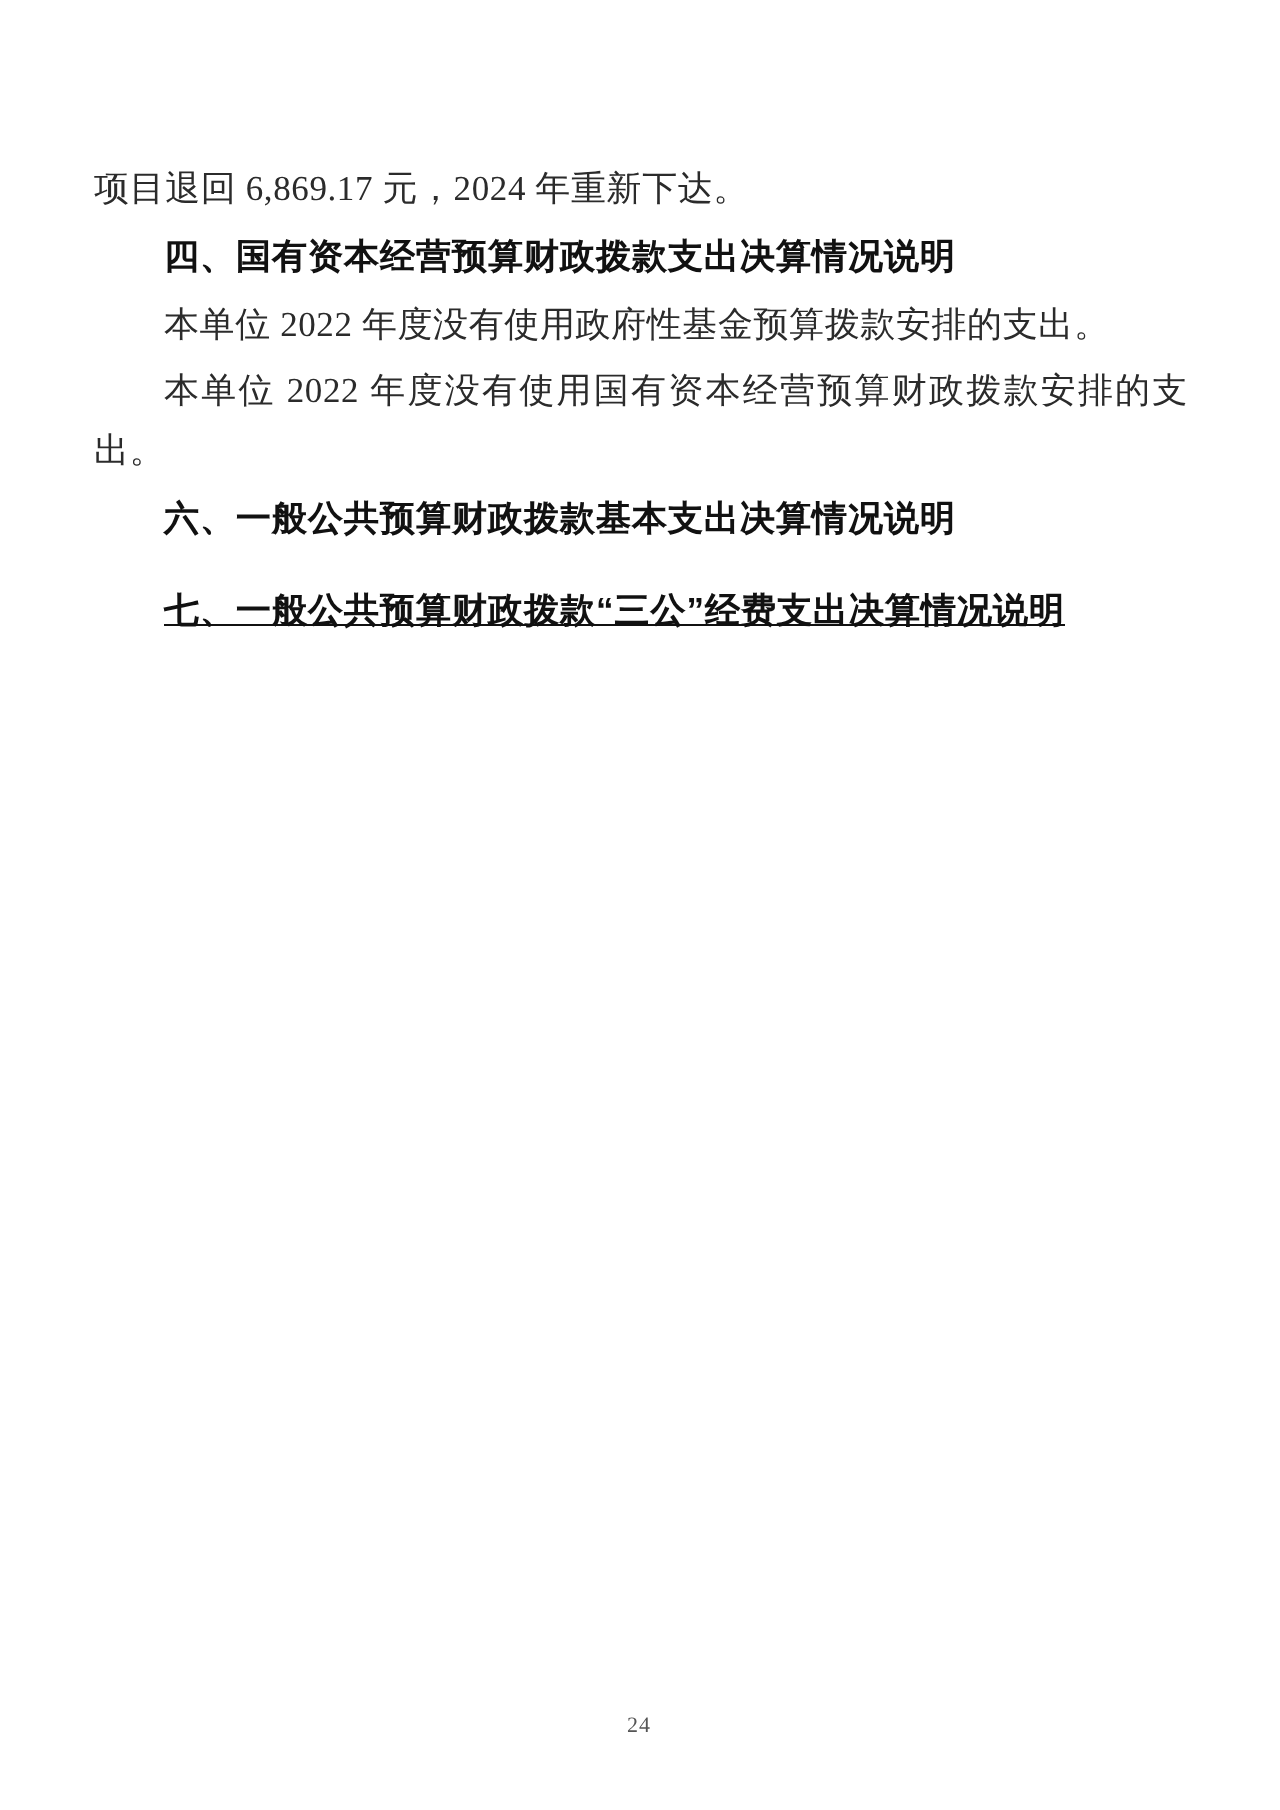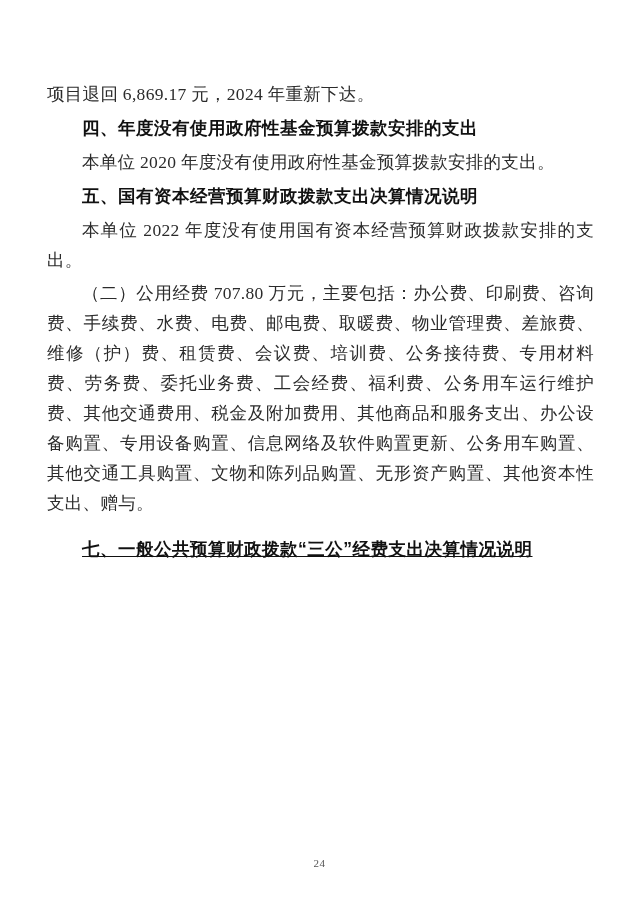--- a/index.html
+++ b/index.html
@@ -58,21 +58,20 @@
     color: #555555;
     letter-spacing: 0.5px;
   }
 </style>
 </head>
 <body>
 
 <div class="page">
   <div class="content">
       <p>项目退回 6,869.17 元，2024 年重新下达。</p>
-      <h2>四、年度没有使用政府性基金预算拨款安排的支出</h2>
-      <p class="indent">本单位 2020 年度没有使用政府性基金预算拨款安排的支出。</p>
-      <h2>五、国有资本经营预算财政拨款支出决算情况说明</h2>
+      <h2>四、国有资本经营预算财政拨款支出决算情况说明</h2>
+      <p class="indent">本单位 2022 年度没有使用政府性基金预算拨款安排的支出。</p>
       <p class="indent">本单位 2022 年度没有使用国有资本经营预算财政拨款安排的支出。</p>
-      <p class="indent">（二）公用经费 707.80 万元，主要包括：办公费、印刷费、咨询费、手续费、水费、电费、邮电费、取暖费、物业管理费、差旅费、维修（护）费、租赁费、会议费、培训费、公务接待费、专用材料费、劳务费、委托业务费、工会经费、福利费、公务用车运行维护费、其他交通费用、税金及附加费用、其他商品和服务支出、办公设备购置、专用设备购置、信息网络及软件购置更新、公务用车购置、其他交通工具购置、文物和陈列品购置、无形资产购置、其他资本性支出、赠与。</p>
+      <h2>六、一般公共预算财政拨款基本支出决算情况说明</h2>
       <h2>七、一般公共预算财政拨款“三公”经费支出决算情况说明</h2>
     </div>
   <div class="page-number">24</div>
 </div>
 
 </body></html>

